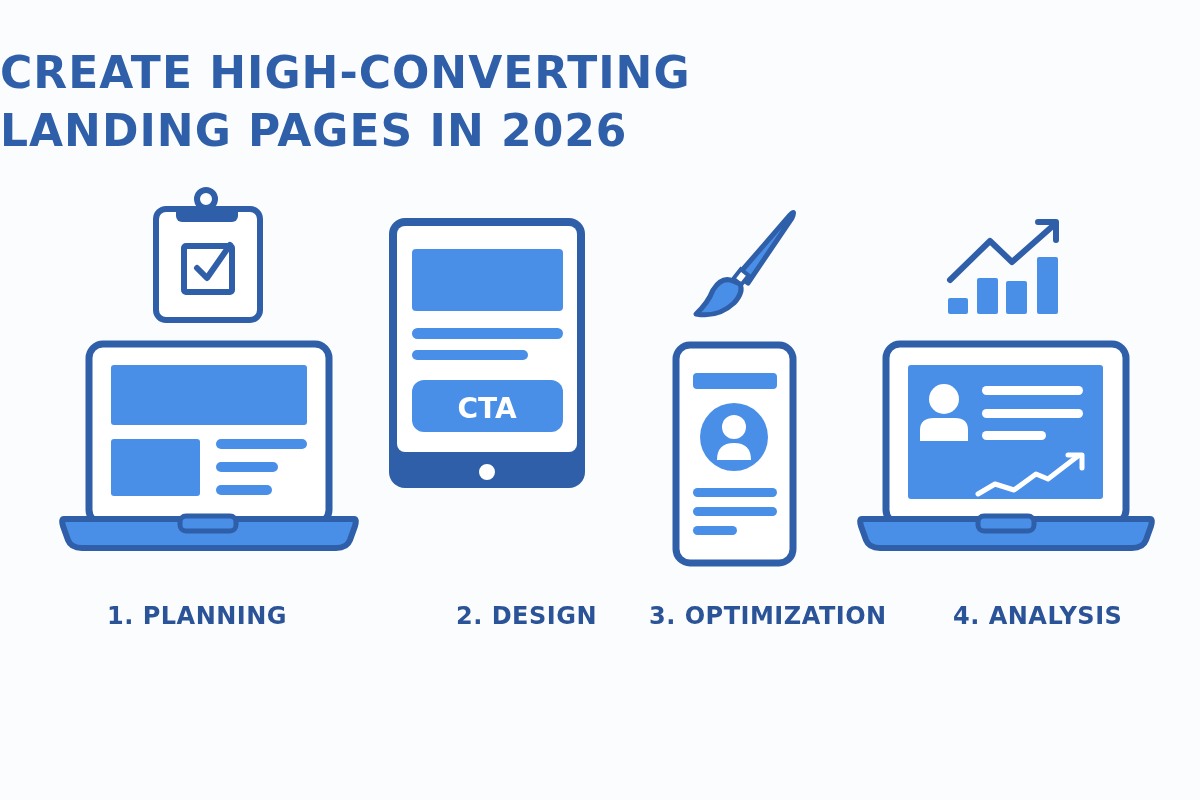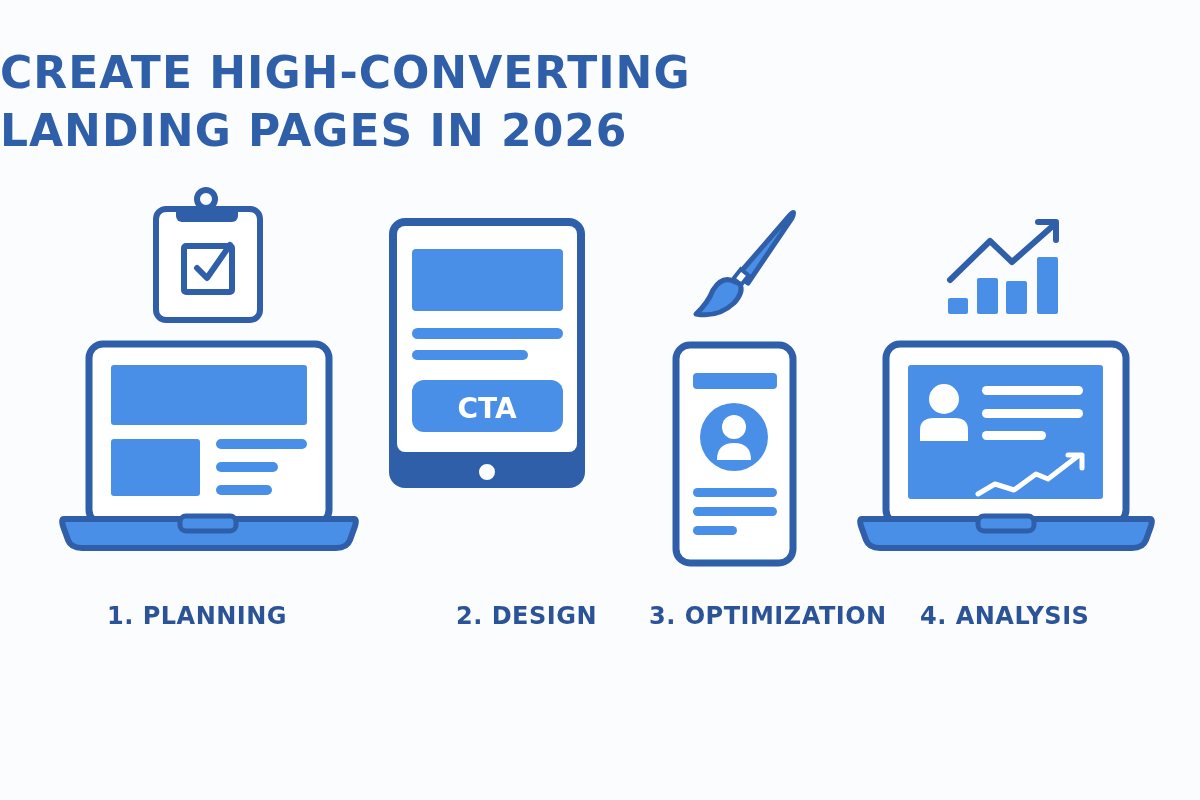--- a/index.html
+++ b/index.html
@@ -110,13 +110,13 @@
     <path d="M978 494 L995 484 L1014 490 L1036 474 L1048 479 L1078 456" fill="none" stroke="#fff" stroke-width="5" stroke-linecap="round" stroke-linejoin="round"></path>
     <path d="M1068 455 H1082 V468" fill="none" stroke="#fff" stroke-width="5" stroke-linecap="round" stroke-linejoin="round"></path>
     <path d="M862 519 H1150 Q1153 519 1151 526 L1146 540 Q1143 548 1132 548 H880 Q869 548 866 540 L861 526 Q859 519 862 519 Z" fill="#4a8fe7" stroke="#2f5fa8" stroke-width="6"></path>
     <rect x="978" y="516" width="56" height="15" rx="6" fill="#4a8fe7" stroke="#2f5fa8" stroke-width="5"></rect>
   </g>
 </svg>
 
 <div class="label" style="left:107px;">1. PLANNING</div>
 <div class="label" style="left:428px;margin-left:28px;">2. DESIGN</div>
 <div class="label" style="left:649px;">3. OPTIMIZATION</div>
-<div class="label" style="left:920px;">4. ANALYSIS</div>
+<div class="label" style="left:953px;">4. ANALYSIS</div>
 
 </body></html>

